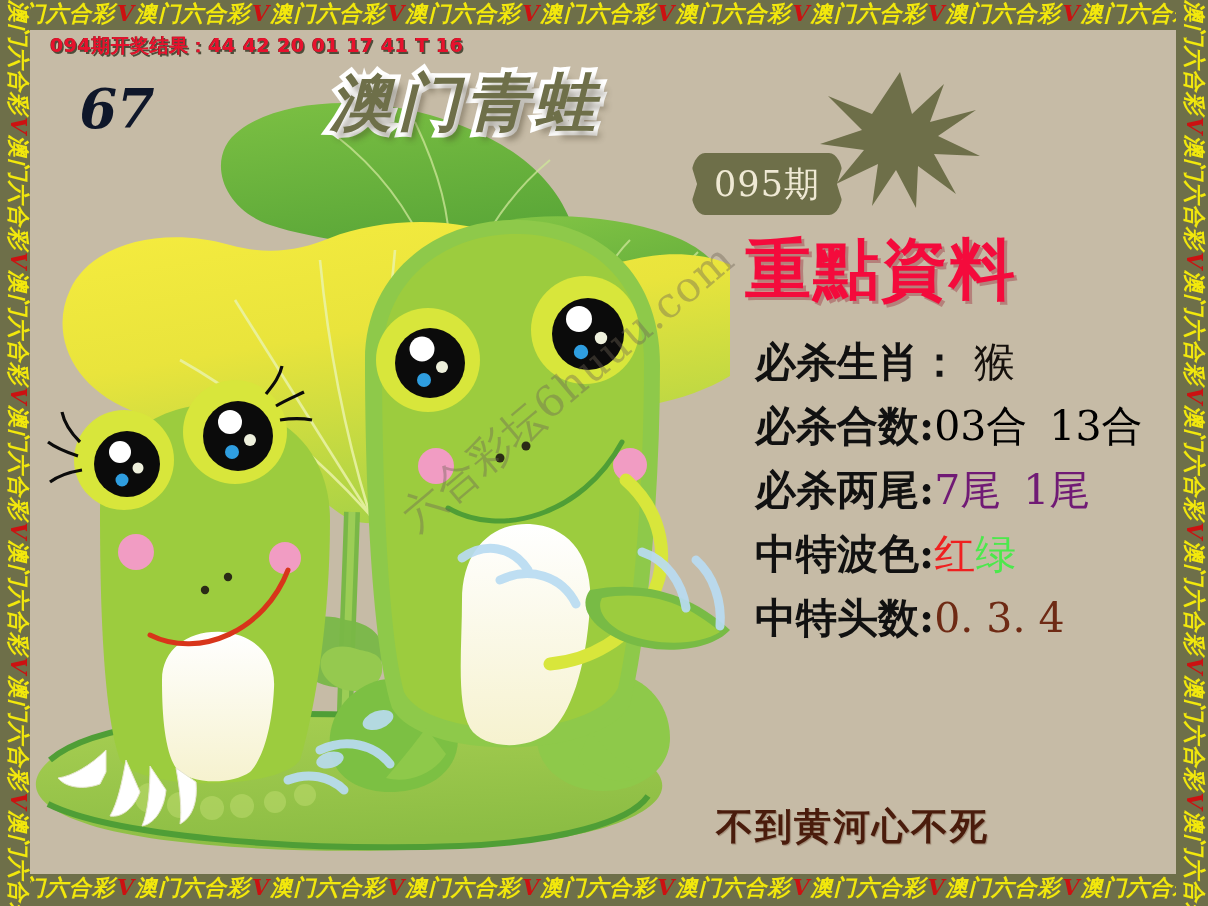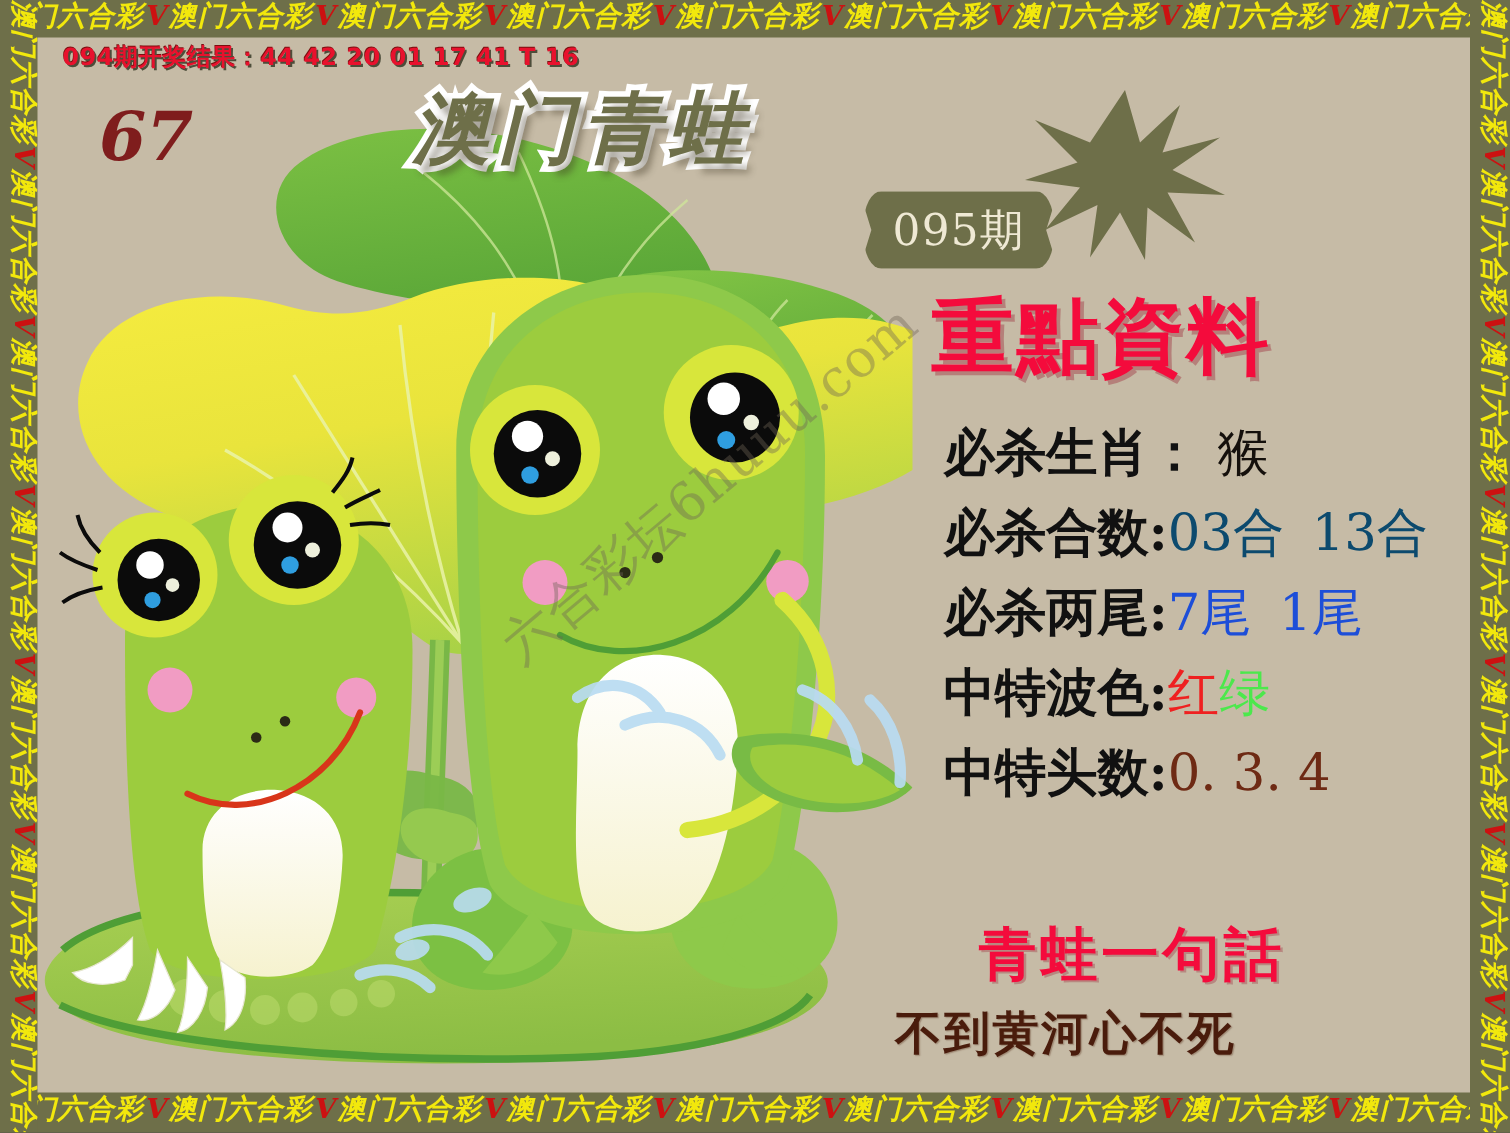--- a/index.html
+++ b/index.html
@@ -101,21 +101,21 @@
   #starburst svg { display:block; width:160px; height:140px; }
   #issue-number {
     position: absolute;
     left: 0; top: 0;
     width: 160px; height: 140px;
     display: flex; align-items: center; justify-content: center;
     font-family: "DejaVu Serif", serif;
     font-style: italic;
     font-weight: bold;
     font-size: 54px;
-    color: #7f1d1d;
+    color: #0f172a;
     padding-left: 14px; padding-top: 18px;
     z-index: 19;
   }
 
   
   #period-banner {
     position: absolute;
     left: 661px; top: 123px;
     width: 152px; height: 62px;
     z-index: 21;
@@ -160,22 +160,22 @@
     font-family: "DejaVu Serif", serif;
     font-size: 41px;
     line-height: 64px;
     color: #111111;
     white-space: nowrap;
     font-weight: bold;
   }
   .info-row .lbl { font-weight: bold; text-align: right; }
   .info-row .val { font-weight: normal; }
   .val-plain   { color: #15100c; padding-left: 14px; }
-  .val-magenta { color: #0c4a6e; }
-  .val-blue    { color: #1d4ed8; }
+  .val-magenta { color: #000000; }
+  .val-blue    { color: #701a75; }
   .val-red     { color: #ef2020; }
   .val-green   { color: #4ce84c; }
   .val-brown   { color: #6e2a14; }
   .val-gap { display:inline-block; width: 22px; }
 
   
   #frog-quote-title {
     position: absolute;
     left: 753px; top: 703px;
     font-family: "DejaVu Sans", sans-serif;
@@ -487,19 +487,18 @@
         <span class="lbl">必杀两尾:</span><span class="val val-blue">7尾</span><span class="val-gap"></span><span class="val val-blue">1尾</span>
       </div>
       <div class="info-row">
         <span class="lbl">中特波色:</span><span class="val val-red">红</span><span class="val val-green">绿</span>
       </div>
       <div class="info-row">
         <span class="lbl">中特头数:</span><span class="val val-brown">0. 3. 4</span>
       </div>
     </div>
 
-    <div id="frog-quote-title">青蛙一句話</div>
     <div id="frog-quote-text">不到黄河心不死</div>
 
     <div id="watermark">六合彩坛6huuu.com</div>
 
   </div>
 </div>
 
 </body></html>

